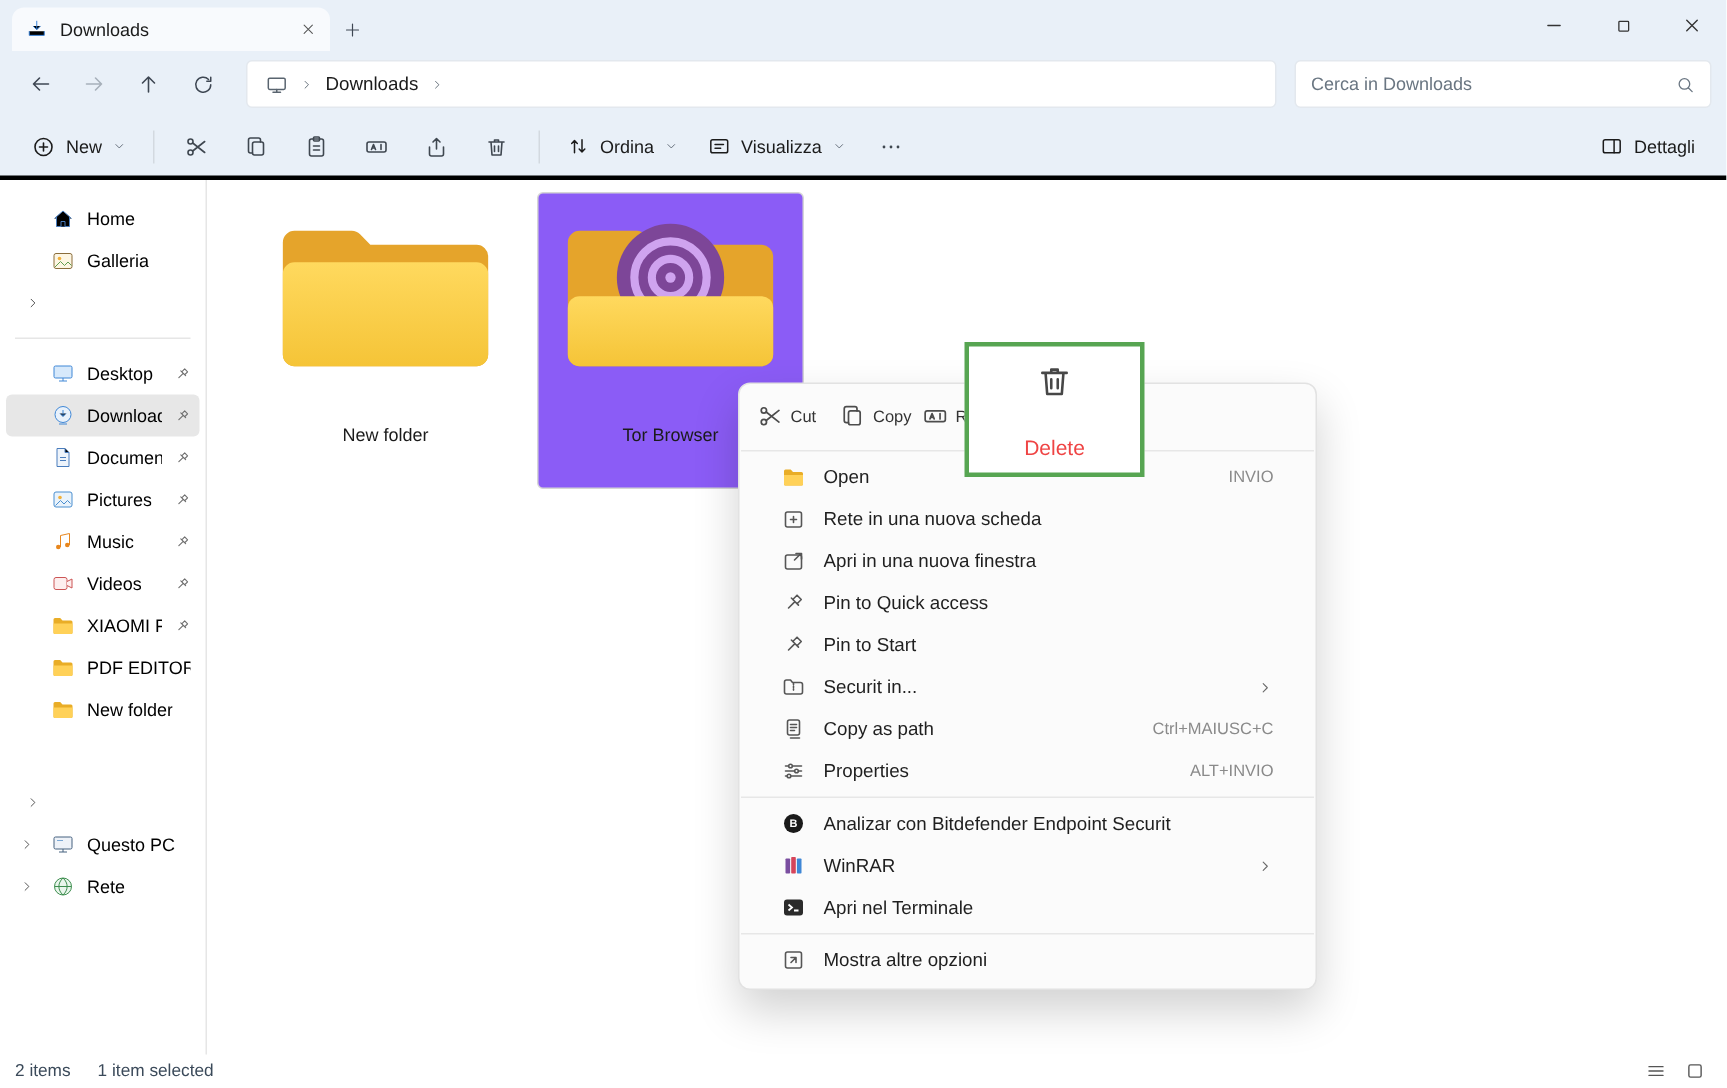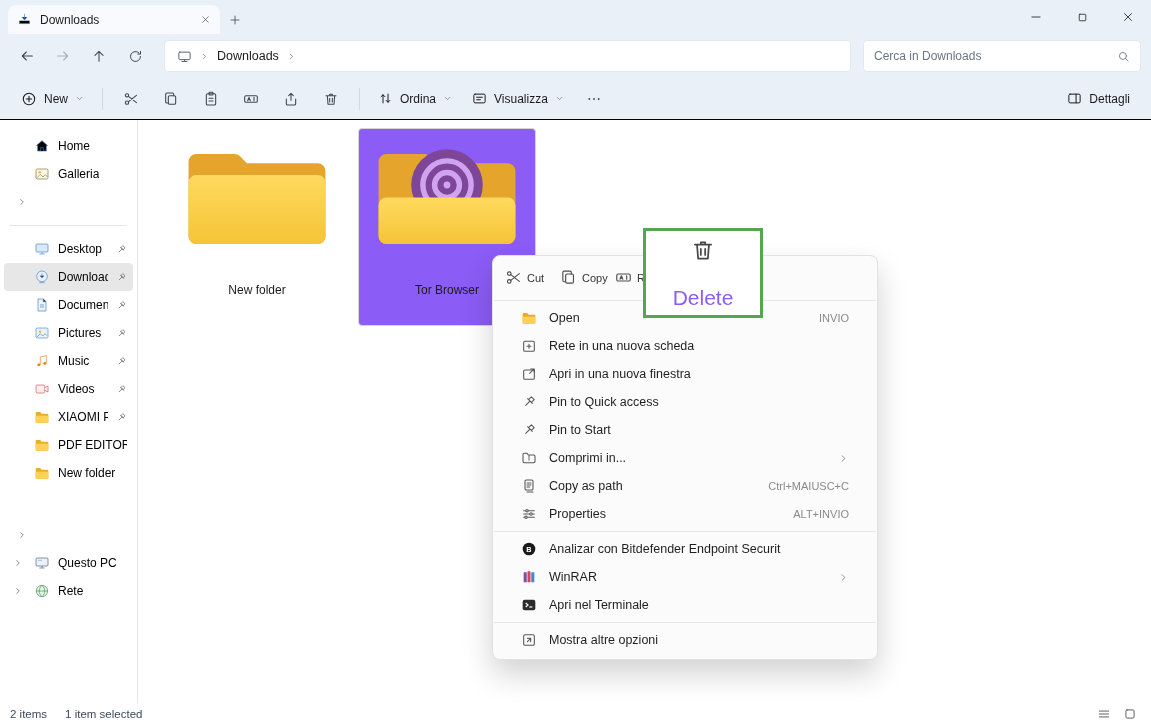--- a/index.html
+++ b/index.html
@@ -32,21 +32,21 @@
                 display:flex; align-items:center; padding:0 12px; gap:8px; margin:0 10px; font-size:12.5px; color:#59646f; }
   .addressbar .crumb { color:#1b1b1b; }
   .searchbar { width:278px; height:32px; background:#fff; border:1px solid #e3e8ee; border-radius:4px;
                display:flex; align-items:center; padding:0 10px; gap:8px; color:#6a7682; }
   .searchbar input { border:none; outline:none; flex:1; font-size:12px; color:#444; background:transparent;
                      font-family:"Liberation Sans", sans-serif; }
   .searchbar input::placeholder { color:#6a7682; opacity:1; }
 
   
   .toolbar { height:42px; background:#e9f0f8; display:flex; align-items:center; padding:0 12px; gap:2px;
-             border-bottom:1px solid #000000; color:#3f4750; }
+             border-bottom:3px solid #000000; color:#3f4750; }
   .tb-btn { display:flex; align-items:center; gap:7px; padding:0 9px; height:32px; border-radius:4px; font-size:12px; color:#1b1b1b; }
   .tb-icon-btn { width:38px; height:32px; display:flex; align-items:center; justify-content:center; border-radius:4px; }
   .tb-sep { width:1px; height:22px; background:#d3d9e0; margin:0 7px; }
   .spacer { flex:1; }
   .chev { color:#5a6470; }
 
   
   .bodyrow { display:flex; height:583px; background:#fff; }
   .sidebar { width:138px; border-right:1px solid #e6e6e6; padding-top:12px; font-size:12px; flex:none; }
   .side-item { height:28px; display:flex; align-items:center; padding-left:30px; padding-right:6px;
@@ -79,21 +79,21 @@
   .ctx-item .ic { color:#565656; }
   .ctx-item .lbl { flex:1; white-space:nowrap; overflow:hidden; }
   .ctx-item .sc { color:#8a8a8a; font-size:11px; }
   .ctx-item .sub { color:#6a6a6a; }
 
   
   .annot { position:absolute; left:643px; top:228px; width:120px; height:90px;
            border:3px solid #57A552; background:#ffffff; z-index:60;
            display:flex; flex-direction:column; align-items:center; justify-content:center; gap:7px; }
   .annot .ic { color:#474747; }
-  .annot-label { font-size:21px; color:#8b5cf6;margin-top:16px; }
+  .annot-label { font-size:14px; color:#ef4444;margin-top:16px; }
 
   
   .statusbar { height:22px; display:flex; align-items:center; padding:0 10px; font-size:11.5px;
                color:#3b4a5a; gap:18px; background:#fff; }
   .statusbar .ic { color:#555; }
   .status-icons { margin-left:auto; display:flex; gap:12px; align-items:center; padding-right:4px; }
 </style>
 </head>
 <body>
 
@@ -664,21 +664,21 @@
     <div class="ctx-item">
       <svg class="ic" width="16" height="16">
           <use href="#i-pin"></use>
         </svg>
       <span class="lbl">Pin to Start</span>
     </div>
     <div class="ctx-item">
       <svg class="ic" width="16" height="16">
           <use href="#i-zip"></use>
         </svg>
-      <span class="lbl">Comprimi in...</span>
+      <span class="lbl">Securit in...</span>
       <svg class="ic sub" width="11" height="11">
           <use href="#i-chevron-right"></use>
         </svg>
     </div>
     <div class="ctx-item">
       <svg class="ic" width="16" height="16">
           <use href="#i-copypath"></use>
         </svg>
       <span class="lbl">Copy as path</span>
       <span class="sc">Ctrl+MAIUSC+C</span>

